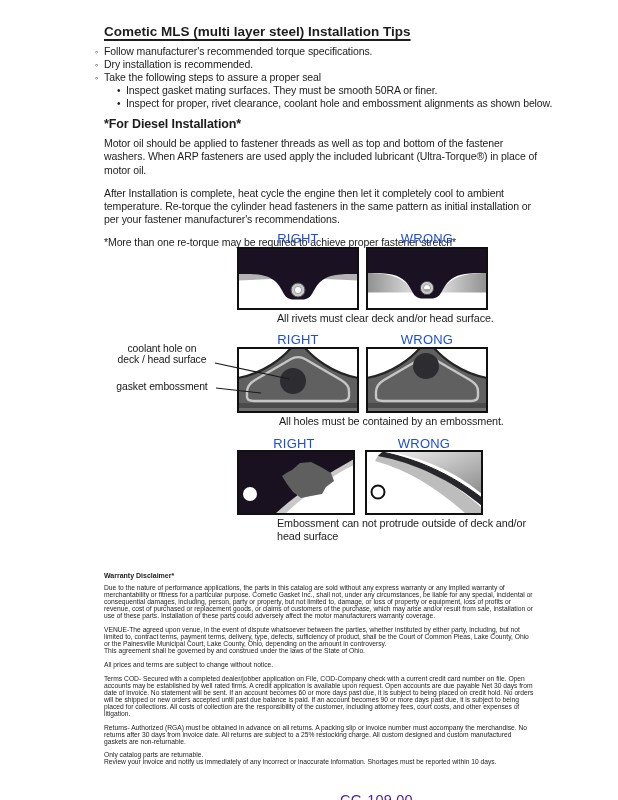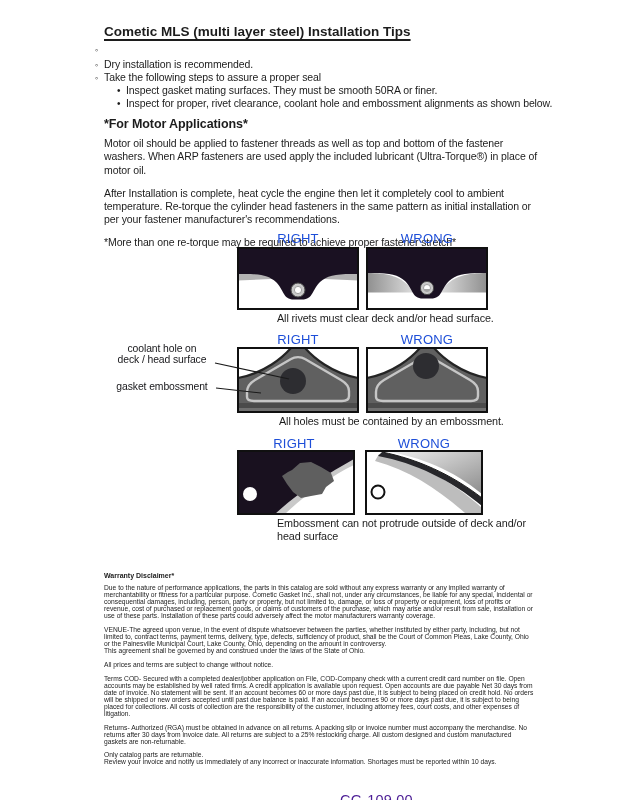--- a/index.html
+++ b/index.html
@@ -46,41 +46,42 @@
 </head>
 <body>
 
 <div class="page">
 
   <div class="abs title">Cometic MLS (multi layer steel) Installation Tips</div>
 
   <div class="abs tips">
     <div class="bullet-row">
       <span class="marker">◦</span>
+      <span>Follow manufacturer's recommended torque specifications.</span>
     </div>
     <div class="bullet-row">
       <span class="marker">◦</span>
       <span>Dry installation is recommended.</span>
     </div>
     <div class="bullet-row">
       <span class="marker">◦</span>
       <span>Take the following steps to assure a proper seal</span>
     </div>
     <div class="bullet-row sub">
       <span class="marker">•</span>
       <span>Inspect gasket mating surfaces.  They must be smooth 50RA or finer.</span>
     </div>
     <div class="bullet-row sub">
       <span class="marker">•</span>
       <span>Inspect for proper, rivet clearance, coolant hole and embossment alignments as shown below.</span>
     </div>
   </div>
 
   <div class="abs diesel">
-    <h2>*For Motor Applications*</h2>
+    <h2>*For Diesel Installation*</h2>
     <p>Motor oil should be applied to fastener threads as well as top and bottom of the fastener washers. When ARP fasteners are used apply the included lubricant (Ultra-Torque®) in place of motor oil.</p>
     <p>After Installation is complete, heat cycle the engine then let it completely cool to ambient temperature. Re-torque the cylinder head fasteners in the same pattern as initial installation or per your fastener manufacturer's recommendations.</p>
     <div class="note">*More than one re-torque may be required to achieve proper fastener stretch*</div>
   </div>
 
   <div class="abs diag-label" style="left:237px; top:231px;">RIGHT</div>
   <div class="abs diag-label" style="left:366px; top:231px;">WRONG</div>
 
   <svg class="abs panel" style="left:237px; top:247px;" width="122" height="63" viewBox="0 0 122 63">
     <rect x="0" y="0" width="122" height="63" fill="#ffffff"></rect>

